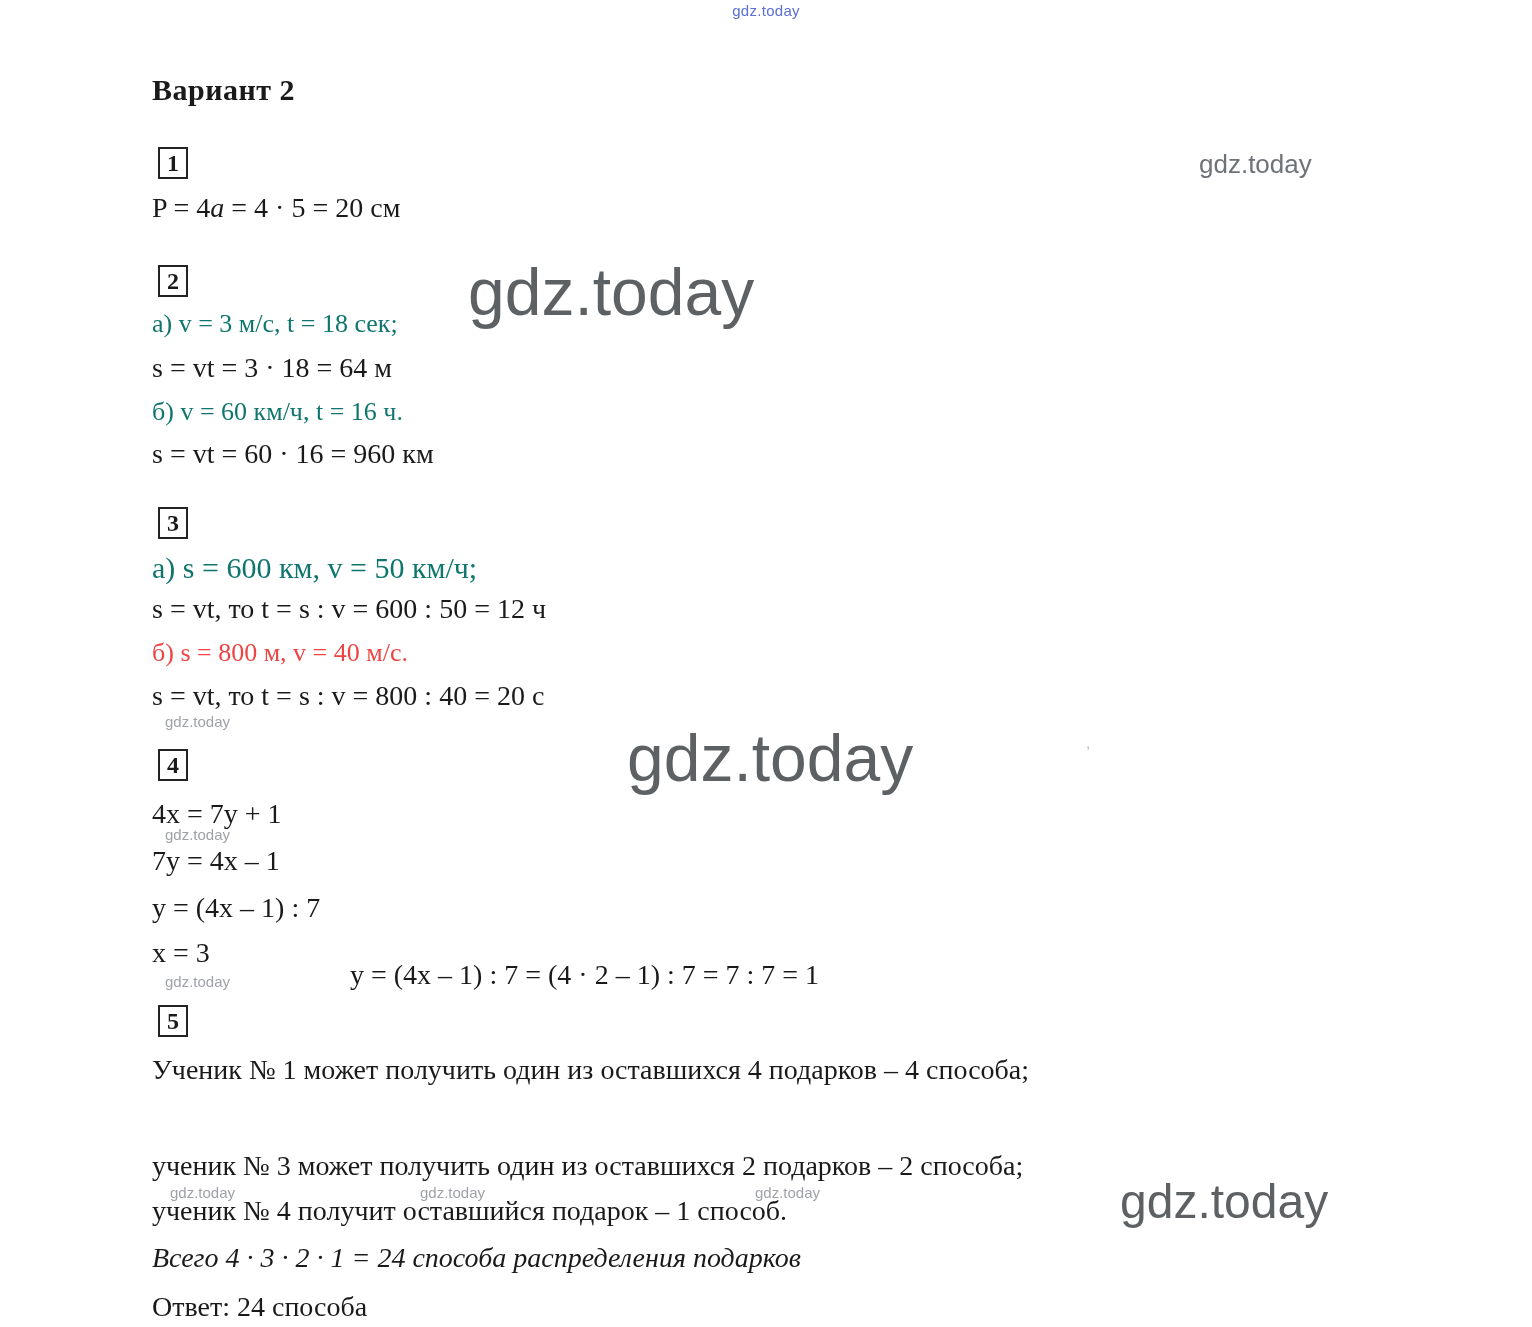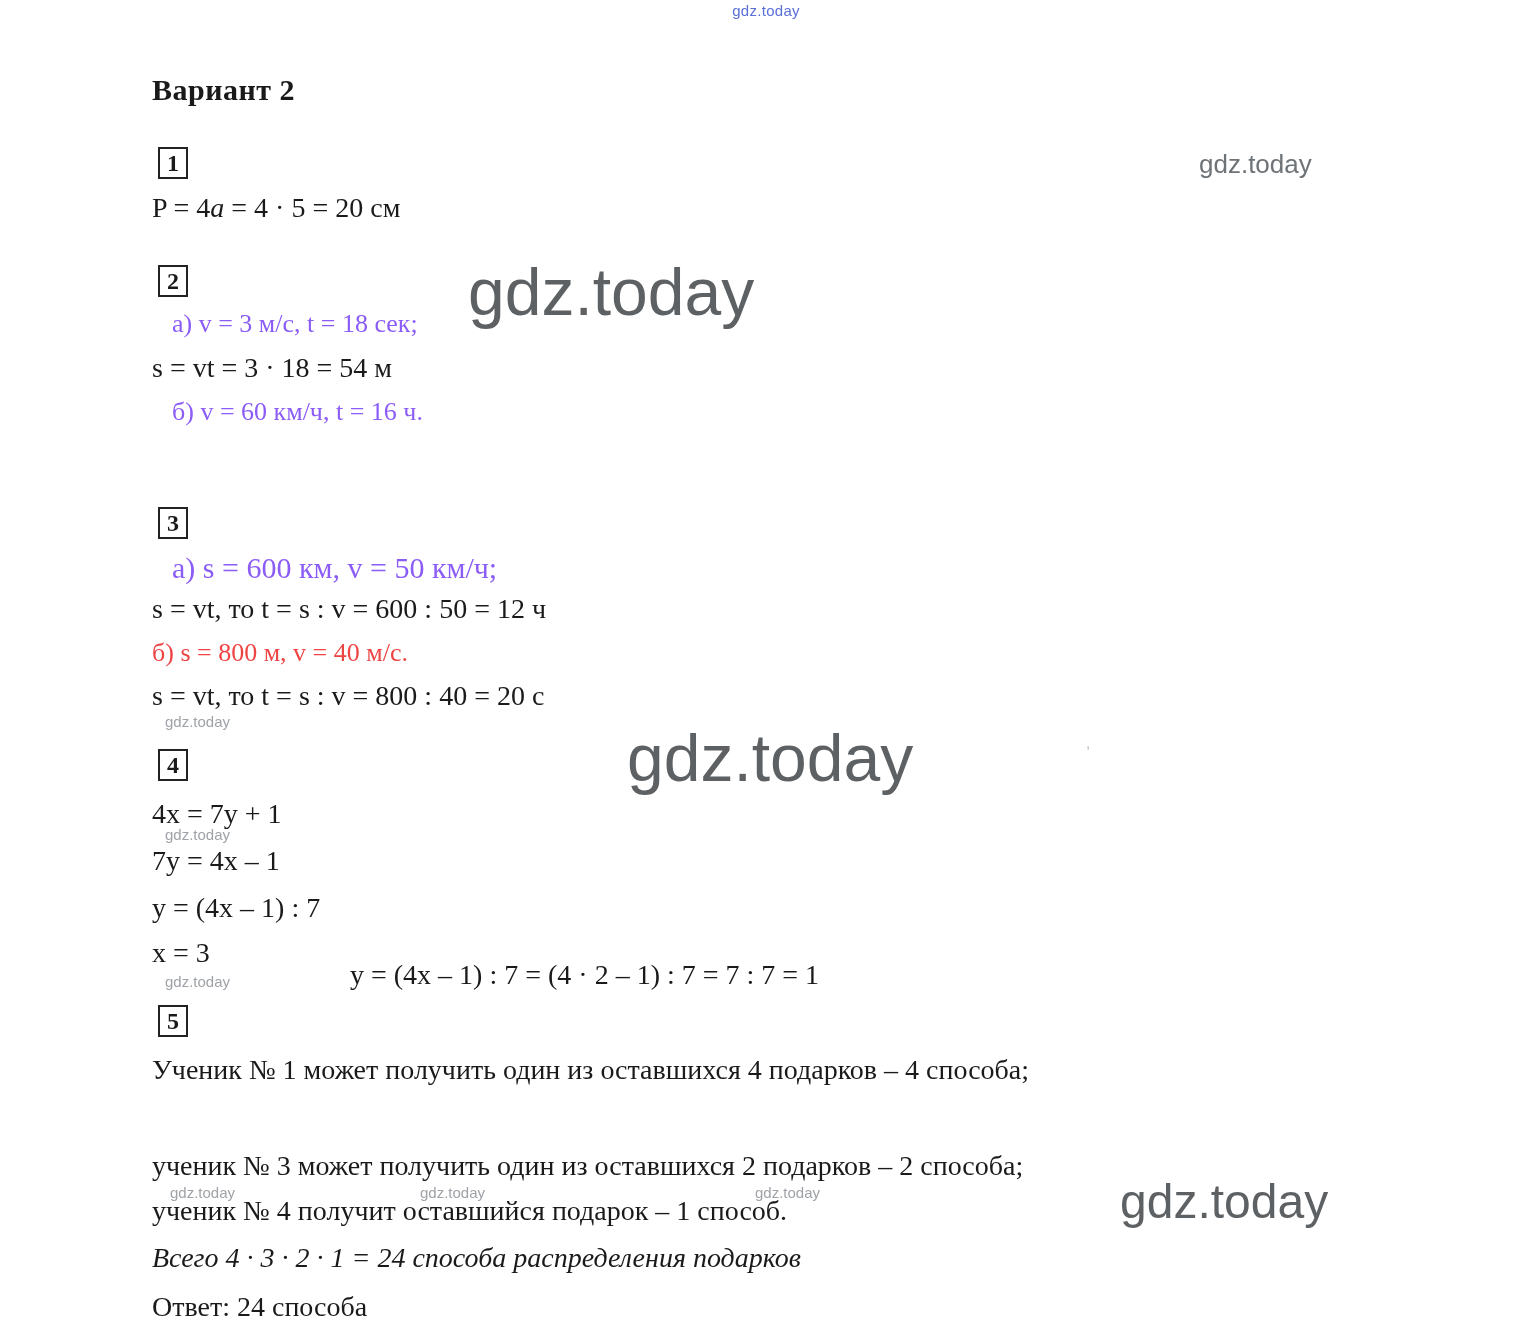--- a/index.html
+++ b/index.html
@@ -60,22 +60,21 @@
   }
 
   .line {
     position: absolute;
     left: 152px;
     font-size: 28px;
     white-space: nowrap;
     line-height: 1.1;
   }
   .line.faint {
-    color: #8b5cf6;
-    margin-left: 20px;
+    color: #0f766e;
   }
   .line.faint2 {
     color: #ef4444;
   }
   .ital {
     font-style: italic;
   }
 
   
   .wm-big {
@@ -144,22 +143,23 @@
 
 <div class="page">
 
   <div class="variant-title">Вариант 2</div>
 
   <div class="num-box" style="left:158px; top:131px;">1</div>
   <div class="line" style="top:177px;"><span>P = 4<span class="ital">a</span> = 4 · 5 = 20 см</span></div>
 
   <div class="num-box" style="left:158px; top:249px;">2</div>
   <div class="line faint" style="top:294px; font-size:26px;">а) v = 3 м/с, t = 18 сек;</div>
-  <div class="line" style="top:337px;">s = vt = 3 · 18 = 54 м</div>
+  <div class="line" style="top:337px;">s = vt = 3 · 18 = 64 м</div>
   <div class="line faint" style="top:382px; font-size:26px;">б) v = 60 км/ч, t = 16 ч.</div>
+  <div class="line" style="top:423px;">s = vt = 60 · 16 = 960 км</div>
 
   <div class="num-box" style="left:158px; top:491px;">3</div>
   <div class="line faint" style="top:535px; font-size:30px;">а) s = 600 км, v = 50 км/ч;</div>
   <div class="line" style="top:578px;">s = vt, то t = s : v = 600 : 50 = 12 ч</div>
   <div class="line faint2" style="top:623px; font-size:26px;">б) s = 800 м, v = 40 м/с.</div>
   <div class="line" style="top:665px;">s = vt, то t = s : v = 800 : 40 = 20 с</div>
 
   <div class="num-box" style="left:158px; top:733px;">4</div>
   <div class="line" style="top:783px;">4х = 7у + 1</div>
   <div class="line" style="top:830px;">7у = 4х – 1</div>

